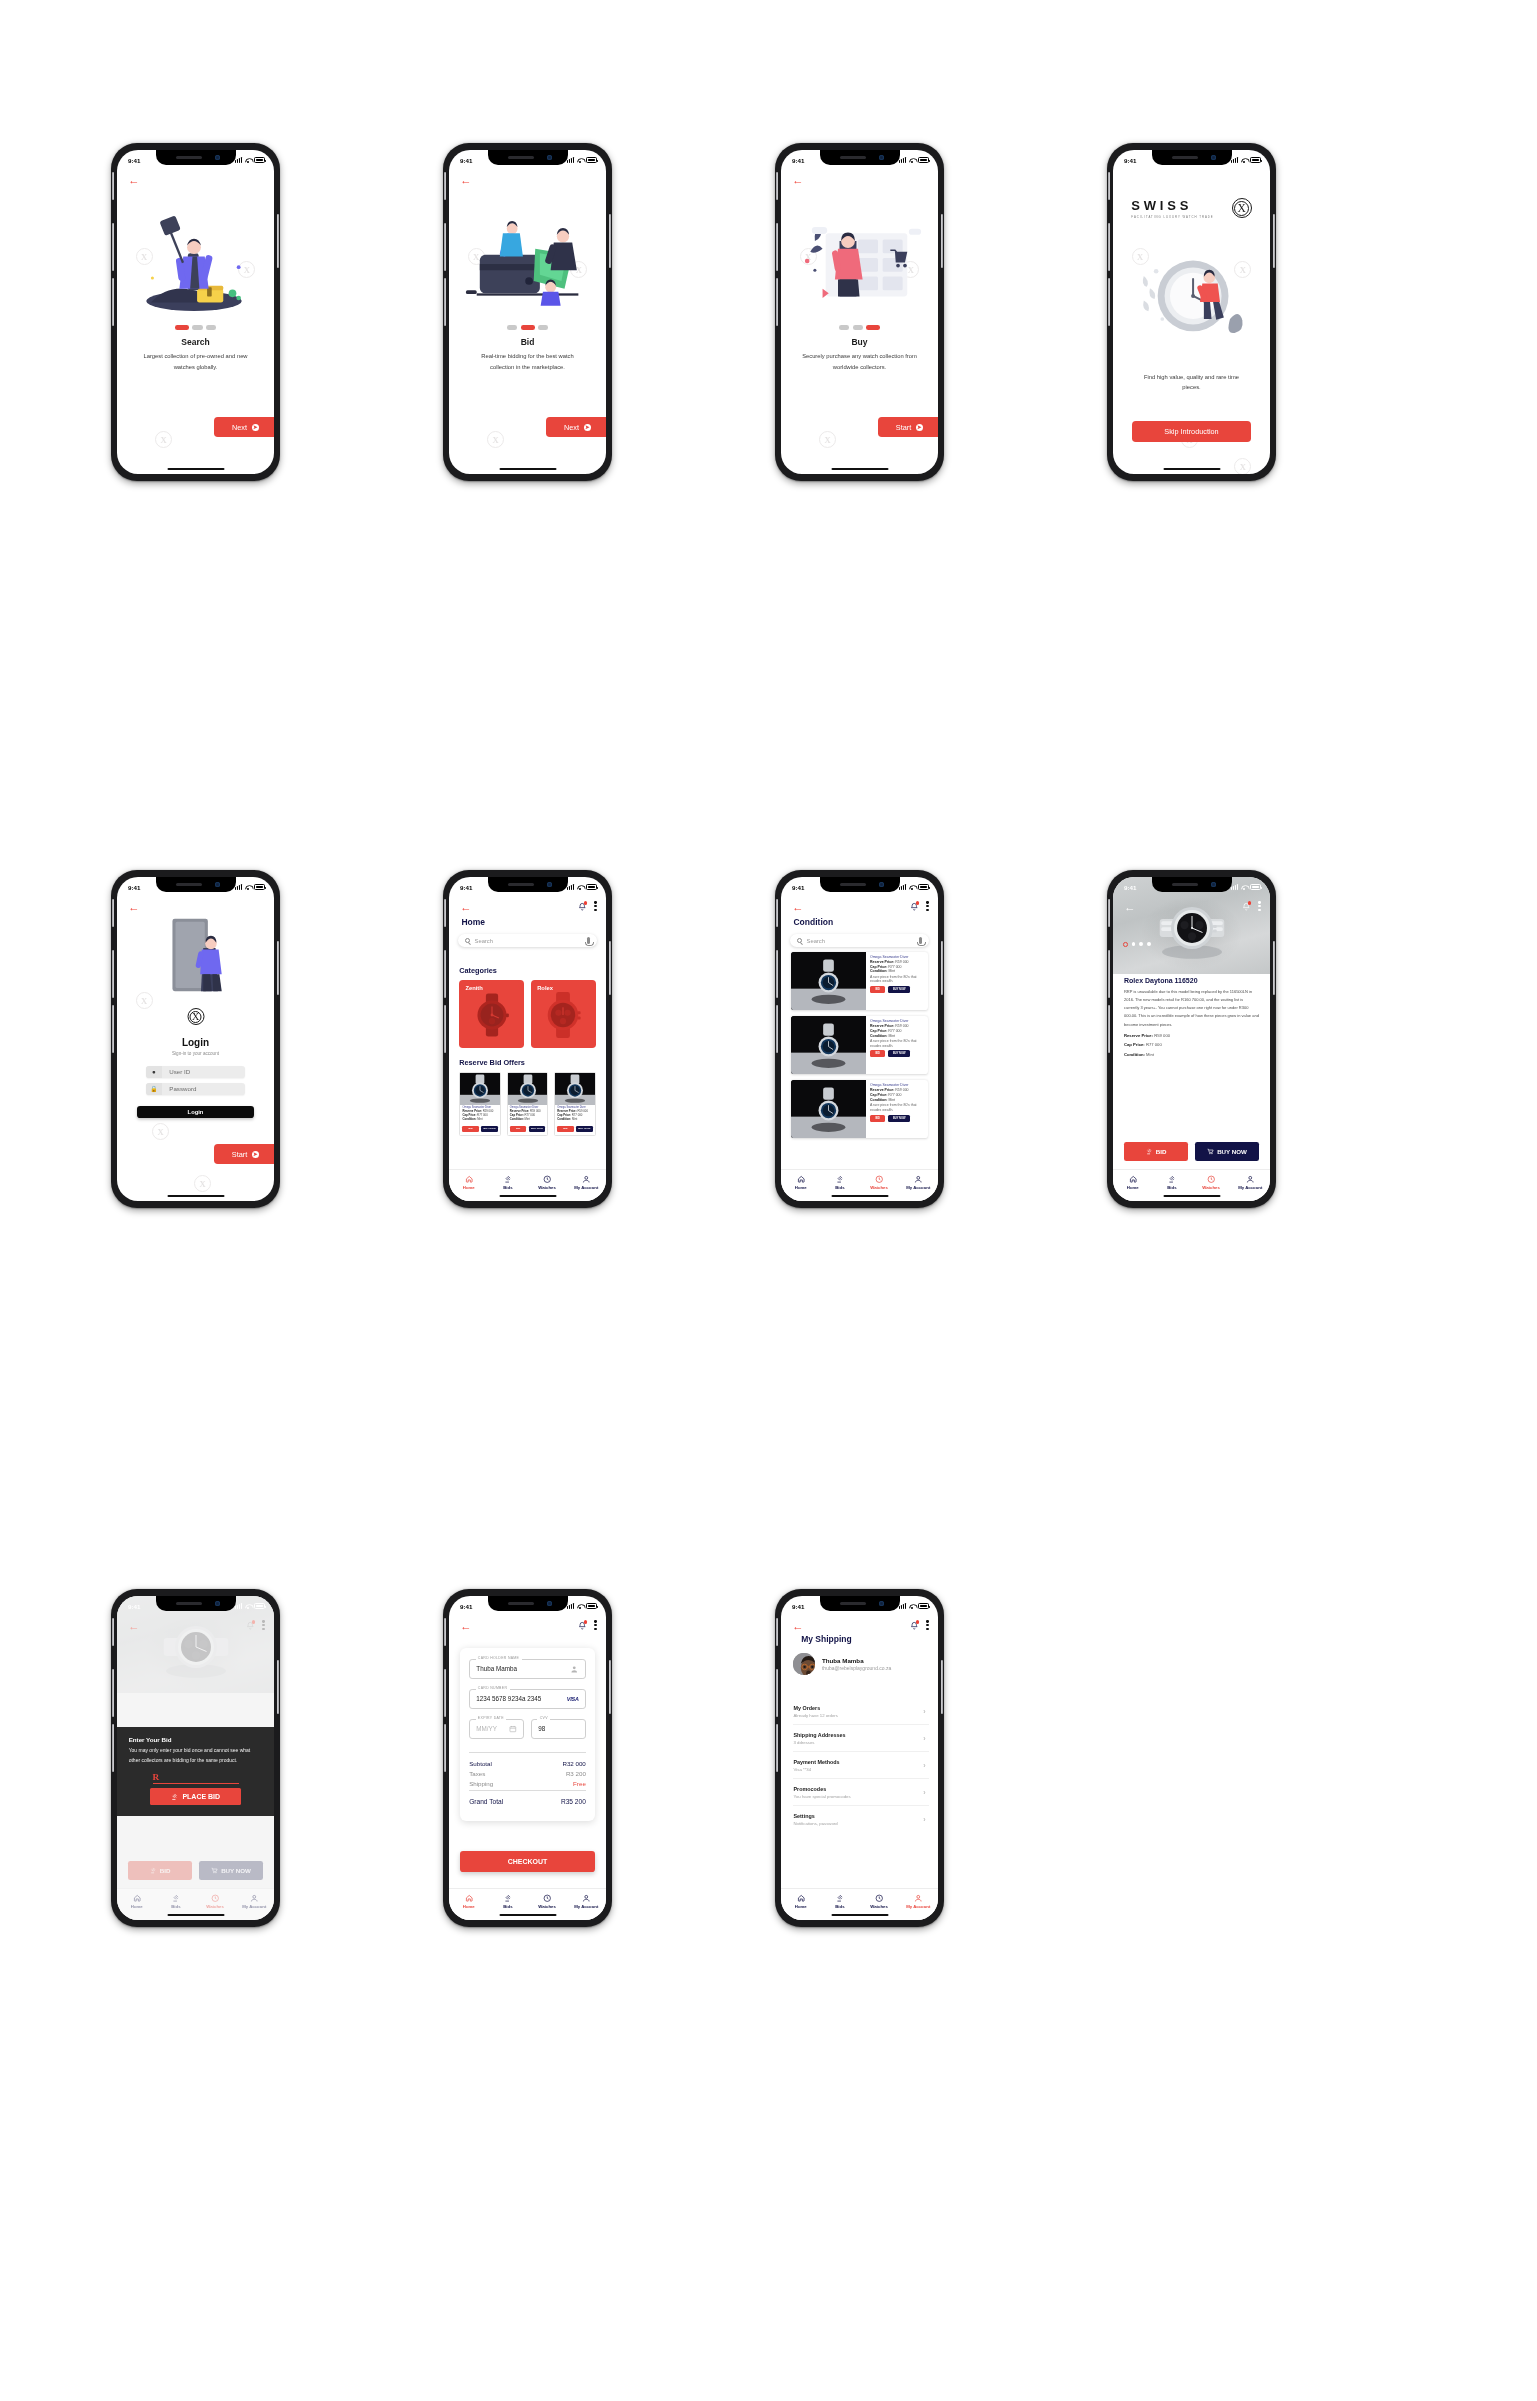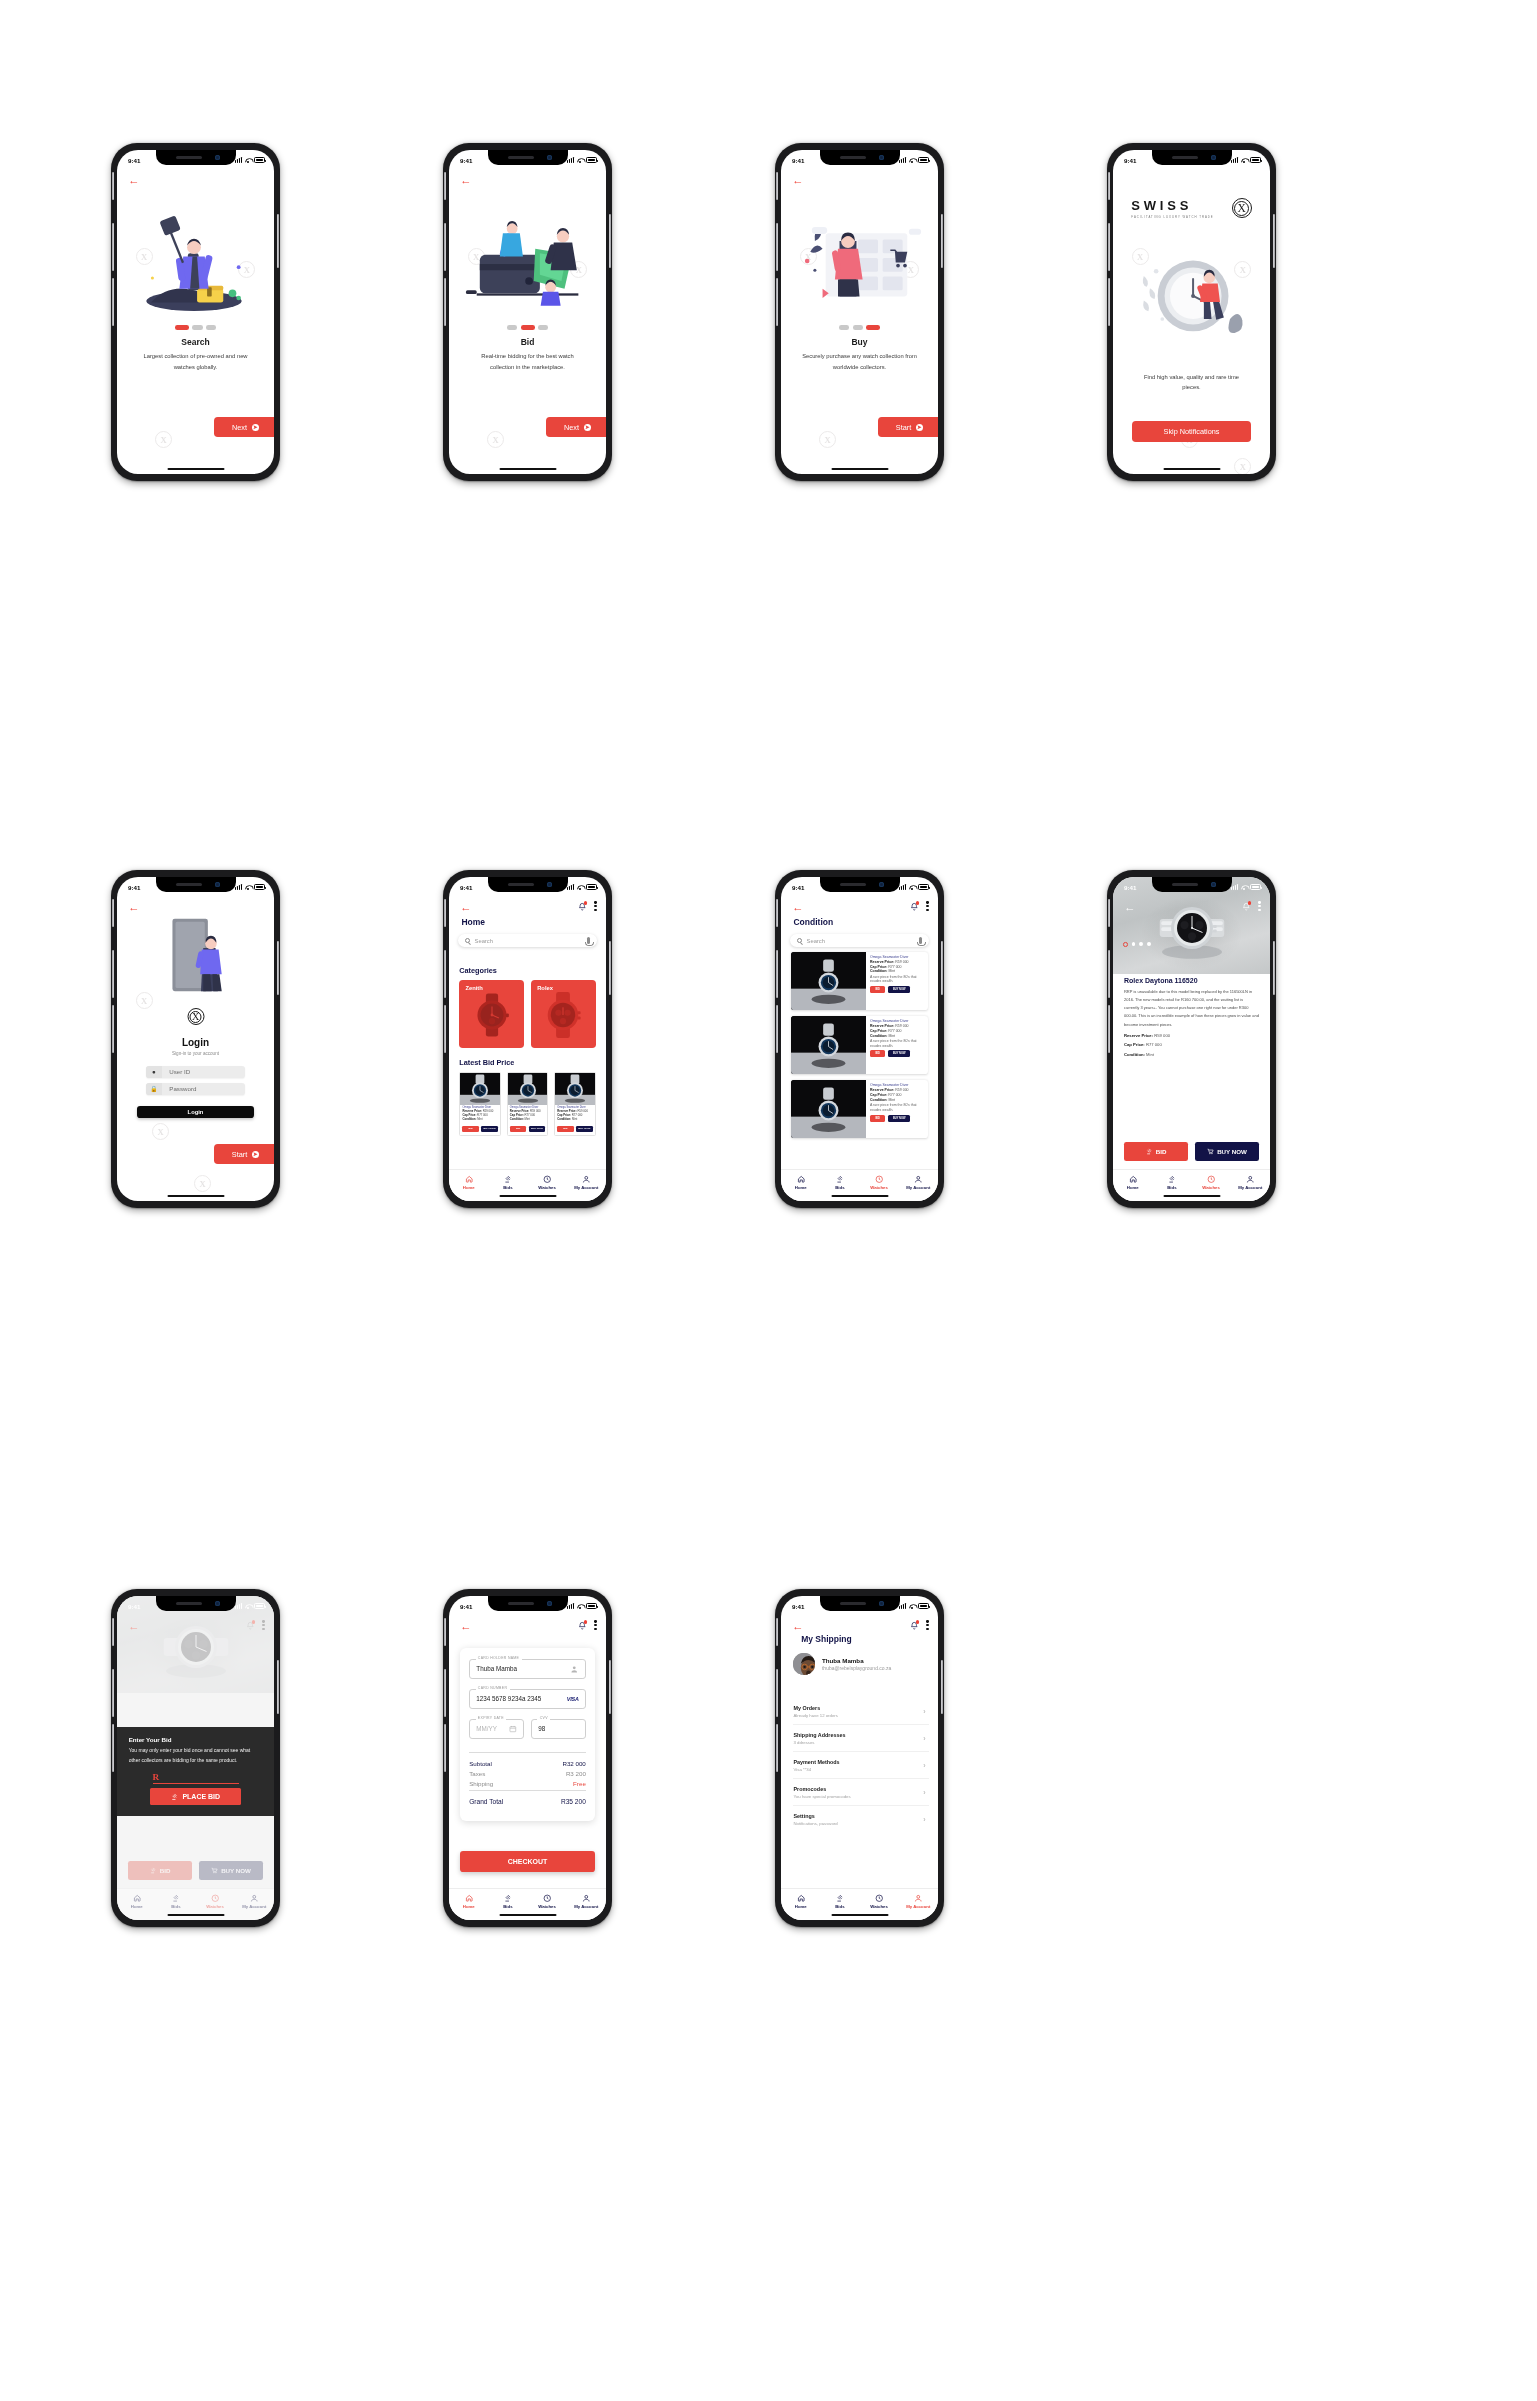--- a/index.html
+++ b/index.html
@@ -545,21 +545,21 @@
           <path d="M48 56 q9 5 6 14 q-9-2-6-14z" fill="#dadde2"></path>
           <path d="M40 72 q9 5 6 14 q-9-2-6-14z" fill="#dadde2"></path>
           <circle cx="56" cy="34" r="3" fill="#e2e5ea"></circle>
           <circle cx="64" cy="96" r="2.4" fill="#e2e5ea"></circle>
         </svg>
       </div>
 
       <div style="position:absolute;top:217px;left:0;right:0;text-align:center;">
         <div class="ob-desc" style="padding:0 23px;">Find high value, quality and rare time pieces.</div>
       </div>
-      <div class="skip-btn">Skip Notifications</div>
+      <div class="skip-btn">Skip Introduction</div>
       <div class="homebar"></div>
     </div>
   </div>
 
   <div class="phone" style="left:111px; top:870px;">
     <span class="btn-r"></span>
     <span class="btn-l2"></span>
     <div class="screen">
       <div class="notch">
           <i class="spk"></i>
@@ -698,21 +698,21 @@
               <circle cx="32" cy="40" r="4" fill="#9b3a32"></circle>
               <path d="M32 32 L32 22" stroke="#e4b3ad" stroke-width="1.3"></path>
               <rect x="51" y="27" width="4" height="4" rx="1.2" fill="#c4685f"></rect>
               <rect x="51" y="34" width="4" height="4" rx="1.2" fill="#c4685f"></rect>
             </svg>
           </div>
         </div>
       </div>
 
       <div class="lbo">
-        <div class="sec-h">Latest Bid Price</div>
+        <div class="sec-h">Reserve Bid Offers</div>
         <div class="mini-row">
           <div class="mini-card">
             <div class="ph">
               <svg viewBox="0 0 70 44" width="100%" height="100%" preserveAspectRatio="xMidYMid slice">
                 <rect width="70" height="44" fill="#0a0a0c"></rect>
                 <rect y="30" width="70" height="14" fill="#b9bcc1"></rect>
                 <rect x="29" y="2" width="12" height="13" rx="2" fill="#c8ccd1"></rect>
                 <circle cx="35" cy="24" r="11" fill="#d4d8dd"></circle>
                 <circle cx="35" cy="24" r="8.5" fill="#12365b"></circle>
                 <circle cx="35" cy="24" r="6.5" fill="#0a1c30"></circle>

